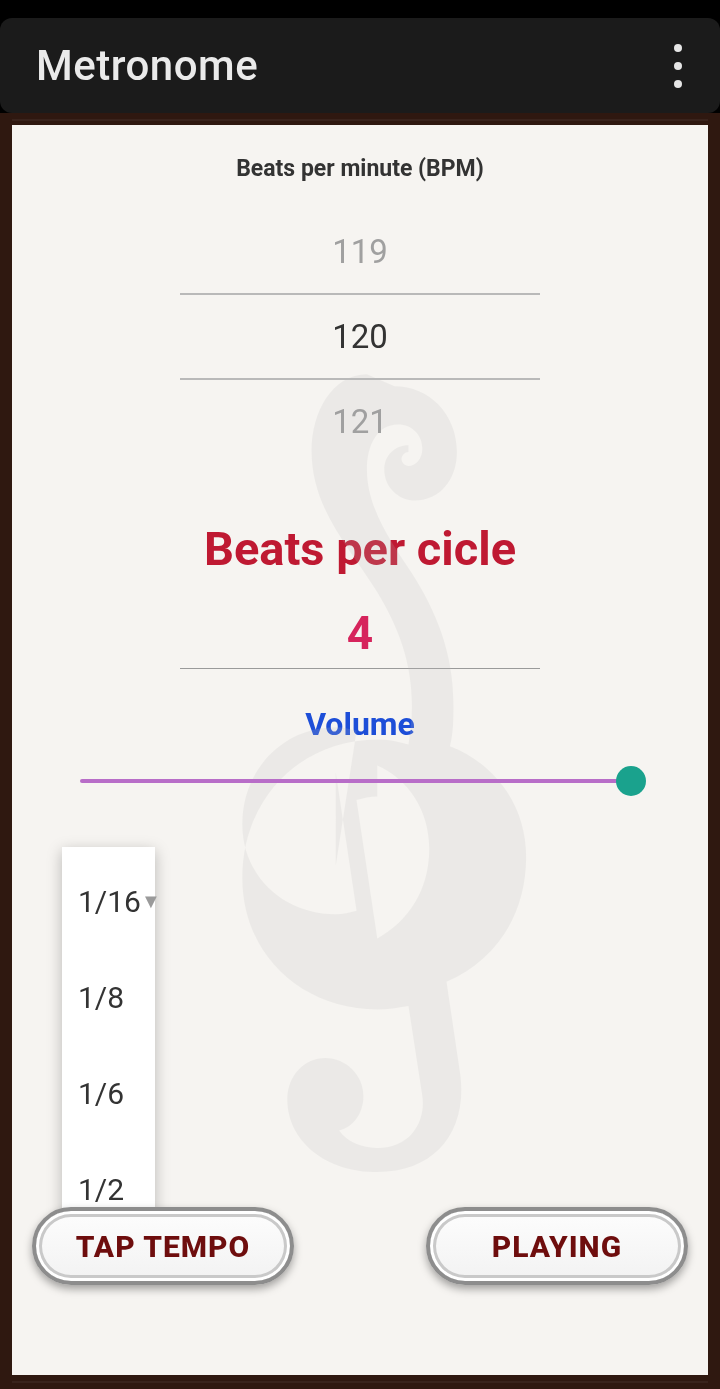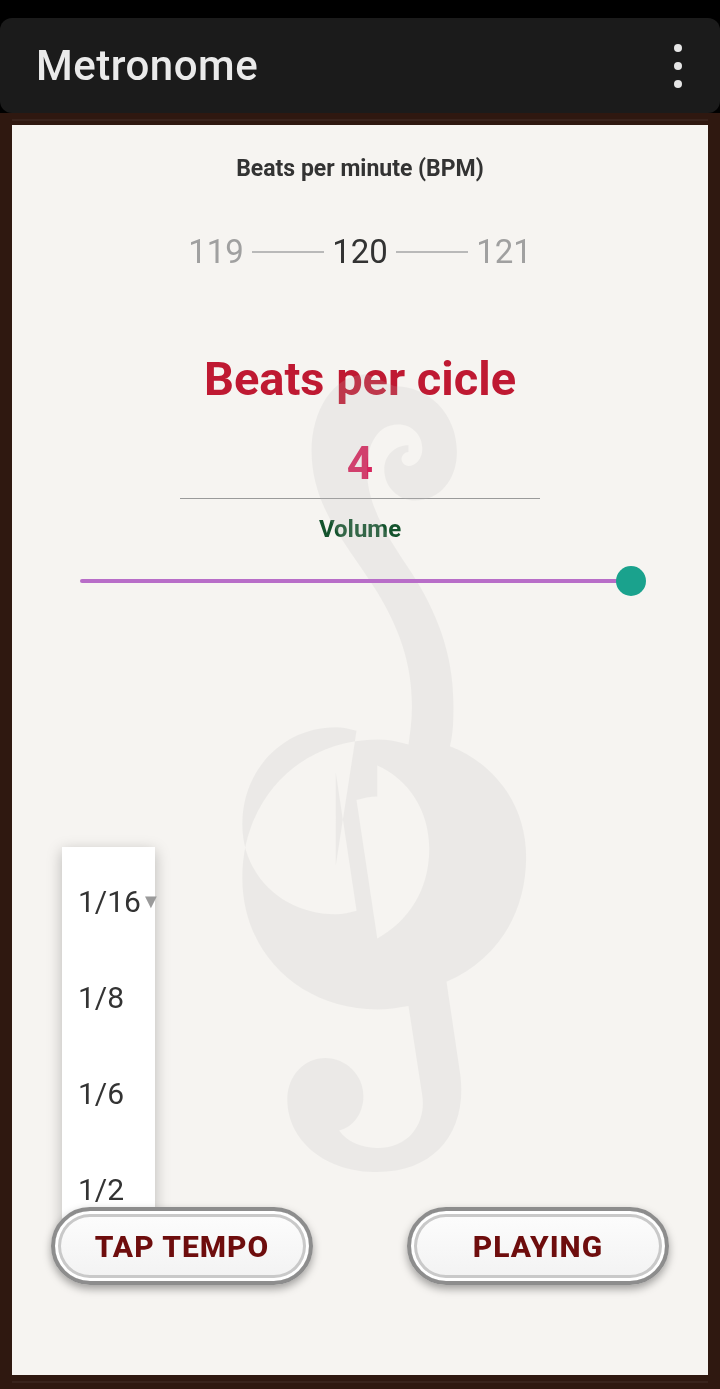--- a/index.html
+++ b/index.html
@@ -31,48 +31,48 @@
   }
 
   .clef {
     position: absolute; left: 50%; top: 54%; transform: translate(-50%, -50%);
     width: 380px; height: 900px; opacity: .18;
   }
   .clef svg { width: 100%; height: 100%; }
 
   .section-title { font-size: 23px; font-weight: 700; color: #333; margin-bottom: 28px; }
 
-  .picker { width: 360px; display: flex; flex-direction: row; align-items: center; }
+  .picker { width: 360px; display: flex; flex-direction: column; align-items: center; }
   .pick-row { width: 100%; text-align: center; font-size: 33px; padding: 22px 0; position: relative; }
   .pick-row.muted { color: #a0a0a0; }
   .pick-row.sel { color: #333; }
   .divider { height: 2px; background: #b9b9b9; width: 360px; }
 
   .bpc-title { font-size: 47px; font-weight: 700; color: #bf1932; margin-top: 58px; }
   .bpc-val {
     font-size: 46px; font-weight: 700; color: #d6245c; margin-top: 30px; width: 360px; text-align: center;
     border-bottom: 1.5px solid #9a9a9a; padding-bottom: 8px;
   }
 
-  .vol-title { font-size: 24px; font-weight: 700; color: #14532d; margin-top: 16px; }
+  .vol-title { font-size: 32px; font-weight: 700; color: #1d4ed8; margin-top: 36px; }
 
   .slider-wrap { position: relative; width: 560px; height: 40px; margin-top: 18px; }
   .slider-track { position: absolute; left: 0; right: 0; top: 50%; height: 4px; background: #b86dc8; border-radius: 2px; transform: translateY(-50%); }
   .slider-thumb { position: absolute; top: 50%; right: -6px; width: 30px; height: 30px; background: #1aa28d; border-radius: 50%; transform: translateY(-50%); }
 
   .note-menu {
     position: absolute; left: 50px; top: 722px; width: 93px; background: #fff;
     box-shadow: 0 4px 14px rgba(0,0,0,.25); padding: 6px 0;
   }
   .note-row { display: flex; align-items: center; height: 96px; padding: 0 16px; font-size: 30px; color: #333; }
   .note-row .arrow { margin-left: auto; color: #9a9a9a; font-size: 20px; }
 
   .btn-row {
     position: absolute; left: 0; right: 0; bottom: 90px; display: flex; justify-content: space-between;
-    padding: 0 39px;
+    padding: 0 20px;
   }
   .pill {
     height: 78px; border-radius: 40px; background: linear-gradient(#fdfdfd, #f2f2f2);
     border: 4px solid #8d8d8d;
     box-shadow: 0 4px 8px rgba(0,0,0,.35), inset 0 0 0 3px #fff, inset 0 0 0 6px #c9c9c9;
     display: flex; align-items: center; justify-content: center;
     font-size: 30px; font-weight: 800; color: #6e0d0d; letter-spacing: 1px;
   }
   .pill.left { width: 262px; }
   .pill.right { width: 262px; }

